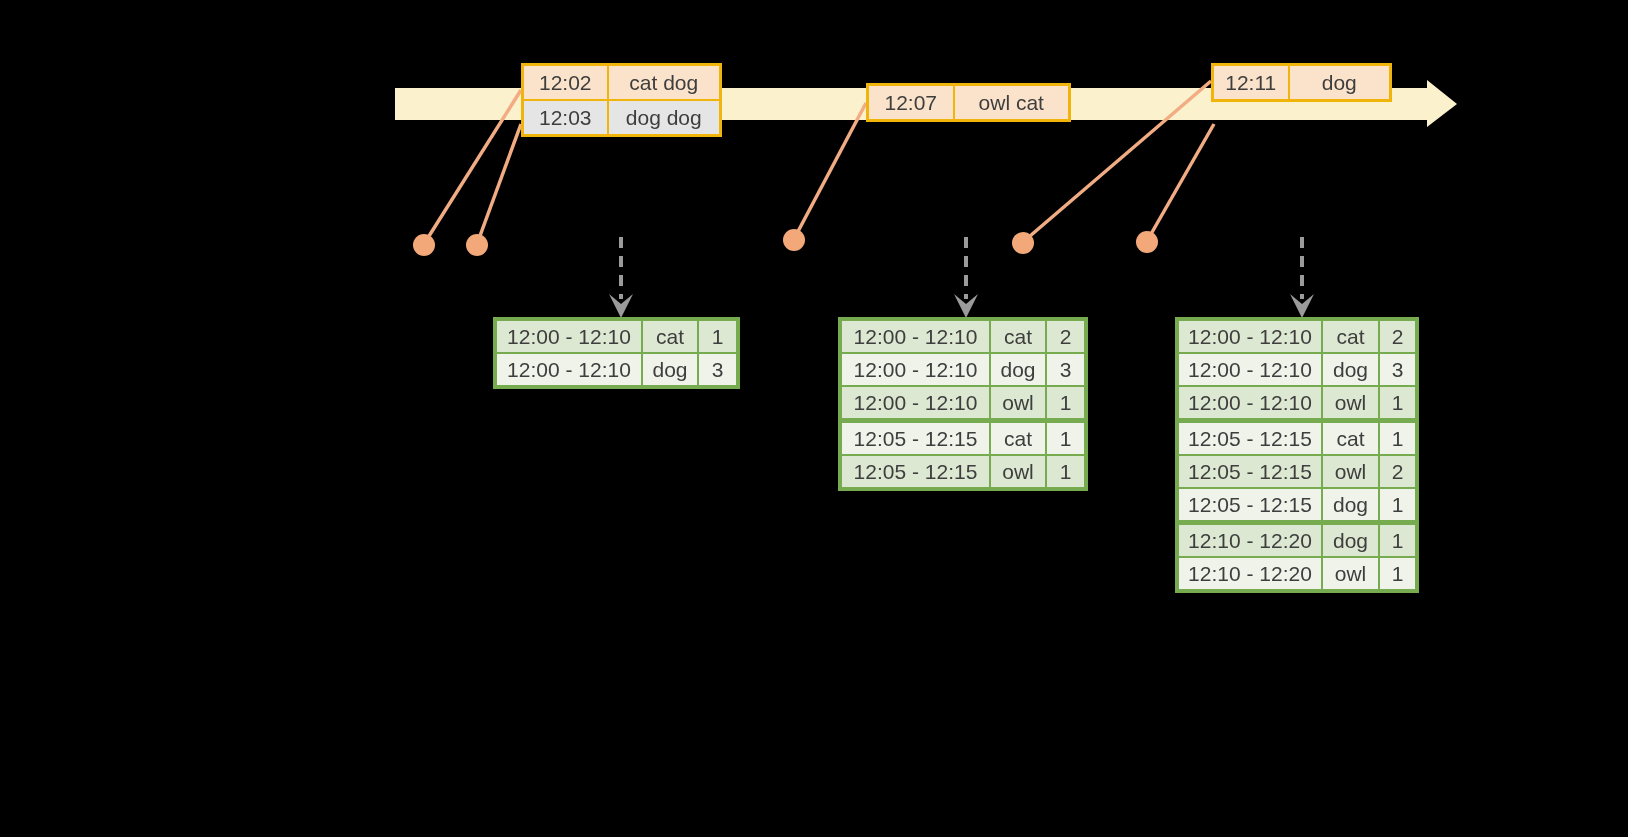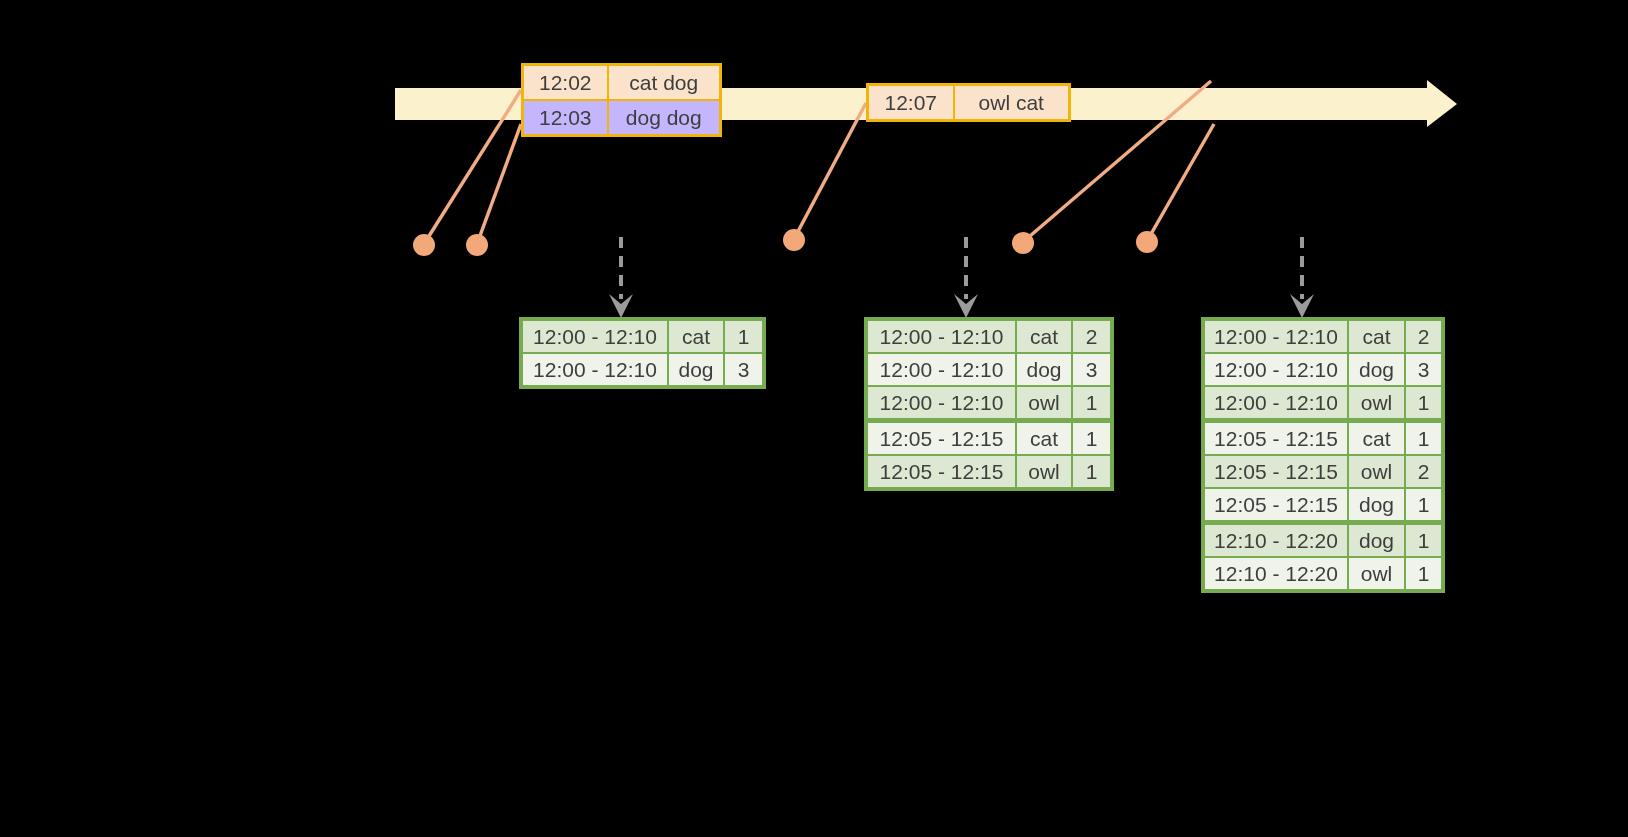--- a/index.html
+++ b/index.html
@@ -6,23 +6,23 @@
   #canvas{position:relative;width:1628px;height:697px;background:#000000;overflow:hidden;
           font-family:"Liberation Sans",sans-serif;}
   svg.overlay{position:absolute;left:0;top:0;}
   table{border-collapse:collapse;position:absolute;table-layout:fixed;background:transparent;}
   td{padding:0;text-align:center;vertical-align:middle;color:#3E3E3E;
      font-size:21px;line-height:1;overflow:hidden;white-space:nowrap;}
   
   table.et{border:3px solid #F0B40A;}
   table.et td{border:2px solid #F0B40A;height:33px;}
   table.et tr.sa td{background:#FAE3CA;}
-  table.et tr.sb td{background:#c4b5fd;}
+  table.et tr.sb td{background:#e5e5e5;}
   
-  table.rt{border:4px solid #76AC4F;margin-left:26px;}
+  table.rt{border:4px solid #76AC4F;}
   table.rt td{border:2px solid #76AC4F;height:31px;}
   table.rt tr.sa td{background:#DCE8D1;}
   table.rt tr.sb td{background:#EFF3EA;}
   table.rt tr.gbreak td{border-bottom-width:5px;}
   #et1{left:521px;top:63px;}
   #et2{left:866px;top:83px;border-radius:10px;}
   #et3{left:1211px;top:63px;}
   #rt1{left:493px;top:317px;}
   #rt2{left:838px;top:317px;}
   #rt3{left:1175px;top:317px;}
@@ -93,20 +93,24 @@
     </tr>
   </tbody>
     </table>
 
   <table id="et3" class="et">
     <colgroup>
         <col style="width:76px">
         <col style="width:102px">
       </colgroup>
     <tbody>
+        <tr class="sa">
+      <td>12:11</td>
+      <td>dog</td>
+    </tr>
   </tbody>
     </table>
 
   <table id="rt1" class="rt">
     <colgroup>
         <col style="width:147px">
         <col style="width:56px">
         <col style="width:40px">
       </colgroup>
     <tbody>

